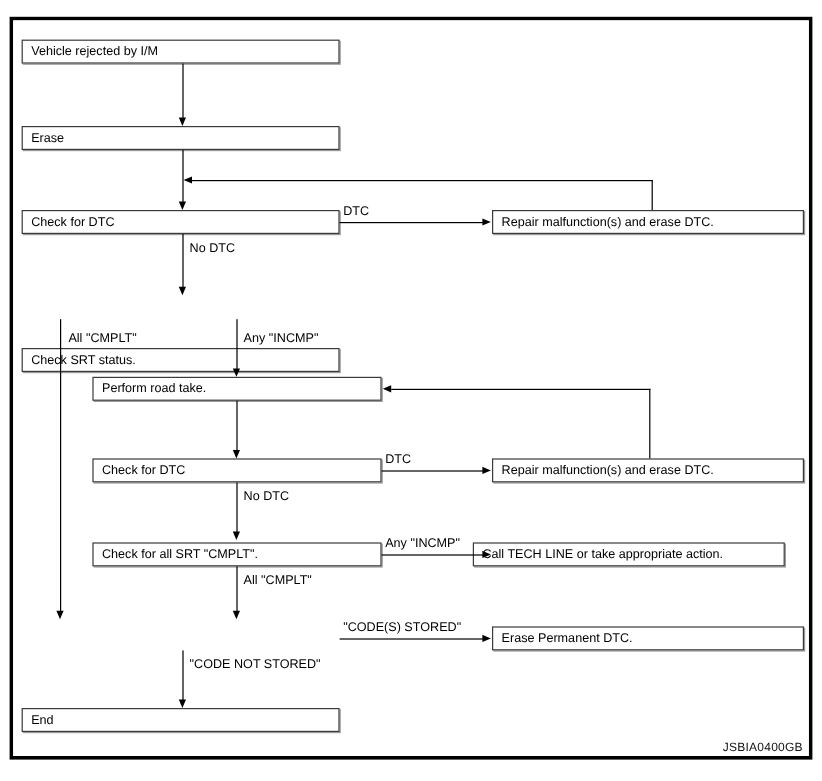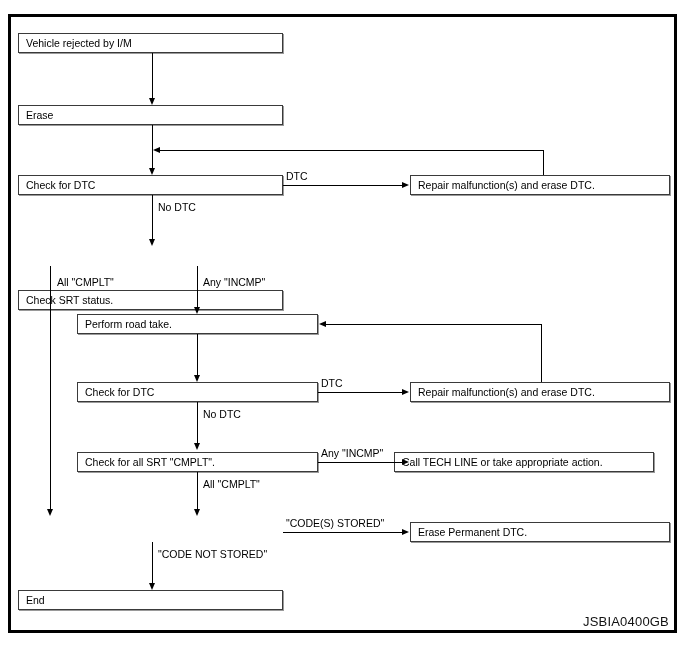--- a/index.html
+++ b/index.html
@@ -79,21 +79,21 @@
     position: absolute;
     font-size: 10.5px;
     line-height: 12px;
     color: #000000;
     white-space: nowrap;
   }
   #refcode {
     position: absolute;
     right: 16px;
     bottom: 22px;
-    font-size: 13px;
+    font-size: 10px;
     letter-spacing: 0.2px;
     color: #111111;
     white-space: nowrap;
   }
 </style>
 </head>
 <body>
 
 <div id="canvas">
 

